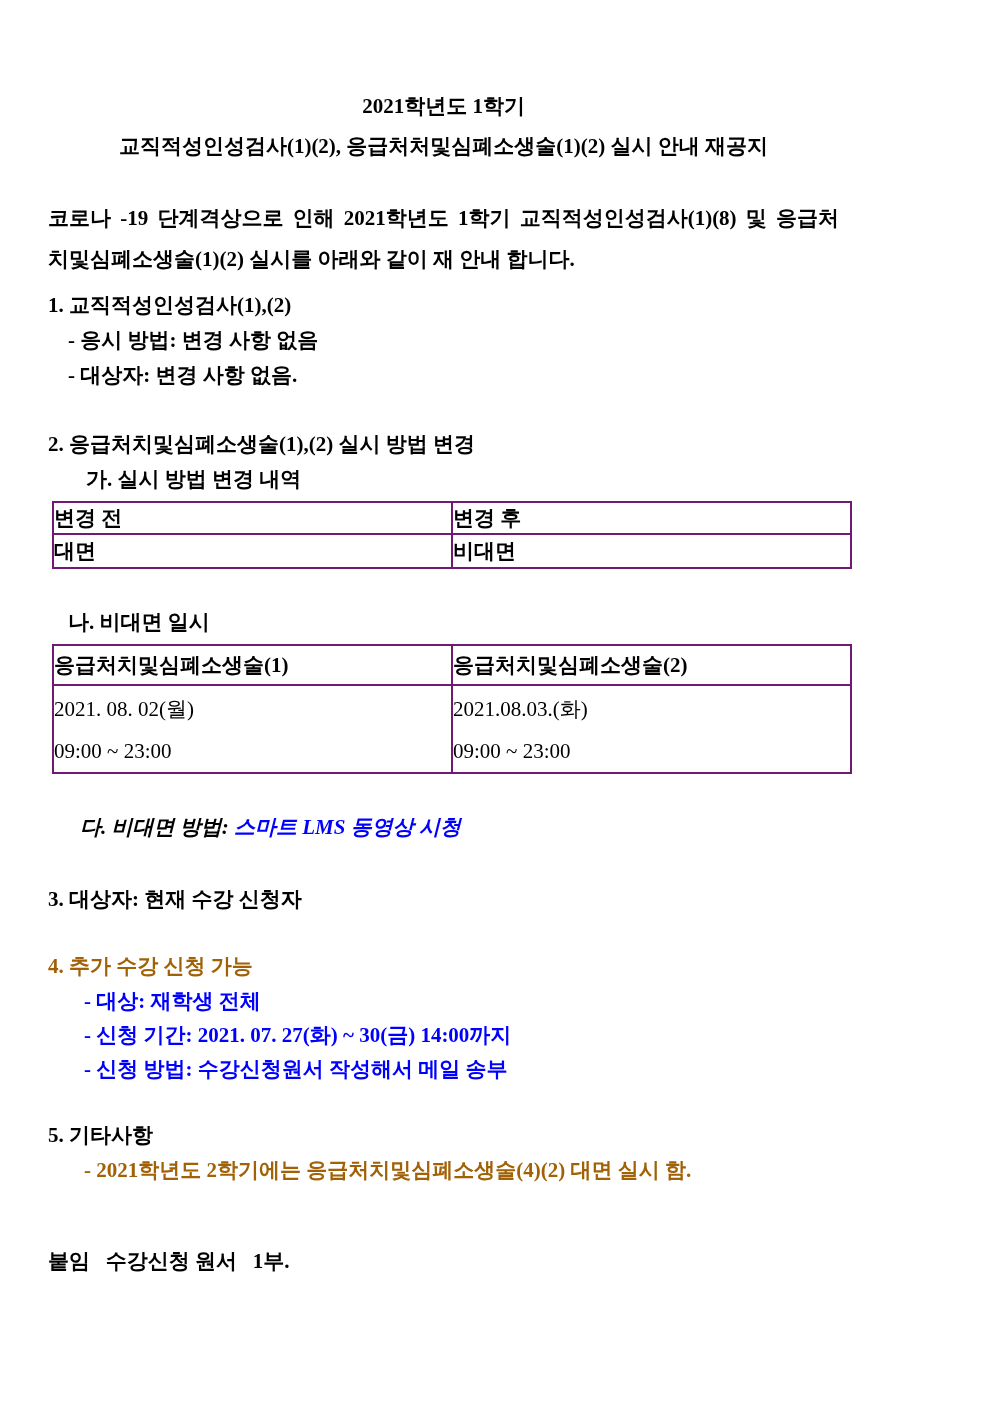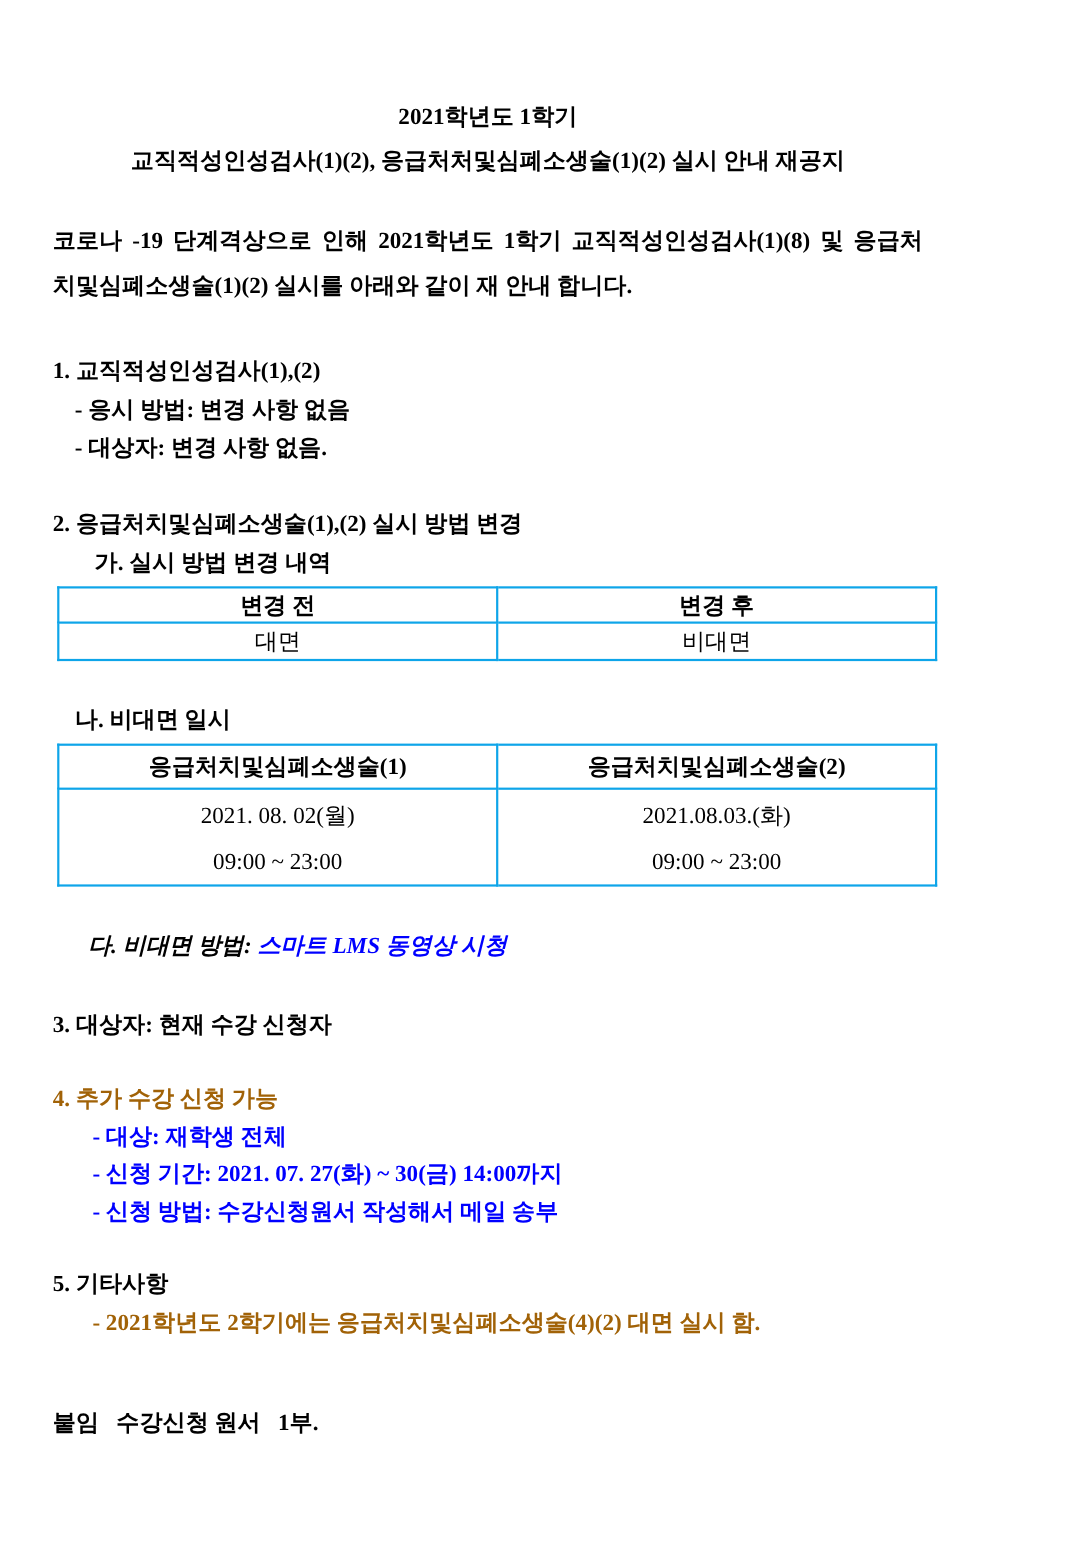--- a/index.html
+++ b/index.html
@@ -35,45 +35,45 @@
     font-size: 21px;
   }
   .justify-full {
     text-align: justify;
     text-align-last: justify;
   }
   .sec-heading {
     font-size: 21px;
     line-height: 35px;
   }
-  .s1 { margin-top: 40px; }
+  .s1 { margin-top: 8px; }
   .s1 .dash-item { padding-left: 20px; line-height: 35px; }
   .s2 { margin-top: 34px; }
   .sub-label-a { padding-left: 38px; line-height: 34px; }
   .sub-label-b { padding-left: 20px; line-height: 34px; margin-top: 36px; }
   .sub-label-c { padding-left: 32px; line-height: 34px; margin-top: 36px; font-style: italic; }
   .blue-text { color: #0000ff; }
   .red-text { color: #a16207; }
 
   table.doc-table {
     border-collapse: collapse;
     width: 800px;
     margin-left: 4px;
     margin-top: 5px;
     table-layout: fixed;
   }
   table.doc-table td, table.doc-table th {
-    border: 2px solid #0ea5e9;
-    text-align: center;
+    border: 2px solid #701a75;
+    text-align: left;
     vertical-align: middle;
     font-size: 21px;
     padding: 0;
   }
   .change-table th { height: 30px; font-weight: bold; }
-  .change-table td { height: 32px; font-weight: normal; border-radius: 17px; }
+  .change-table td { height: 32px; font-weight: bold; border-radius: 17px; }
   .schedule-table th { height: 38px; font-weight: bold; }
   .schedule-table td { height: 86px; font-weight: normal; }
   .schedule-date { margin-top: 2px; line-height: 38px; }
   .schedule-time { line-height: 38px; margin-top: 4px; }
 
   .s3 { margin-top: 38px; }
   .s4 { margin-top: 32px; }
   .s4 .dash-item { padding-left: 36px; line-height: 34px; }
   .s5 { margin-top: 32px; }
   .s5 .dash-item { padding-left: 36px; line-height: 35px; }

